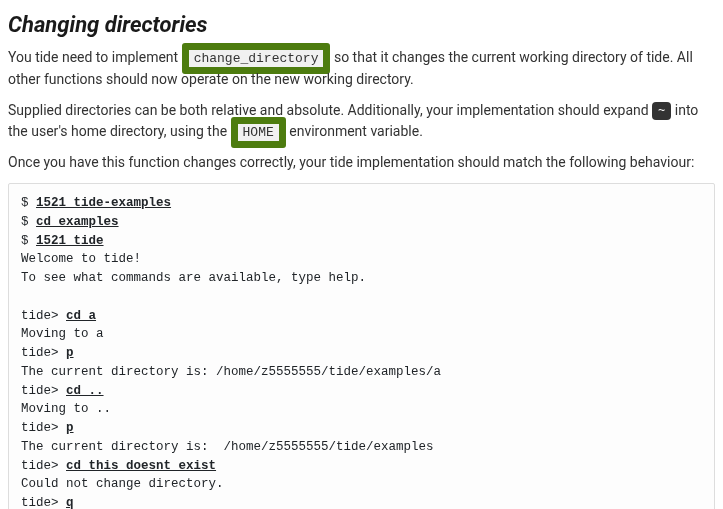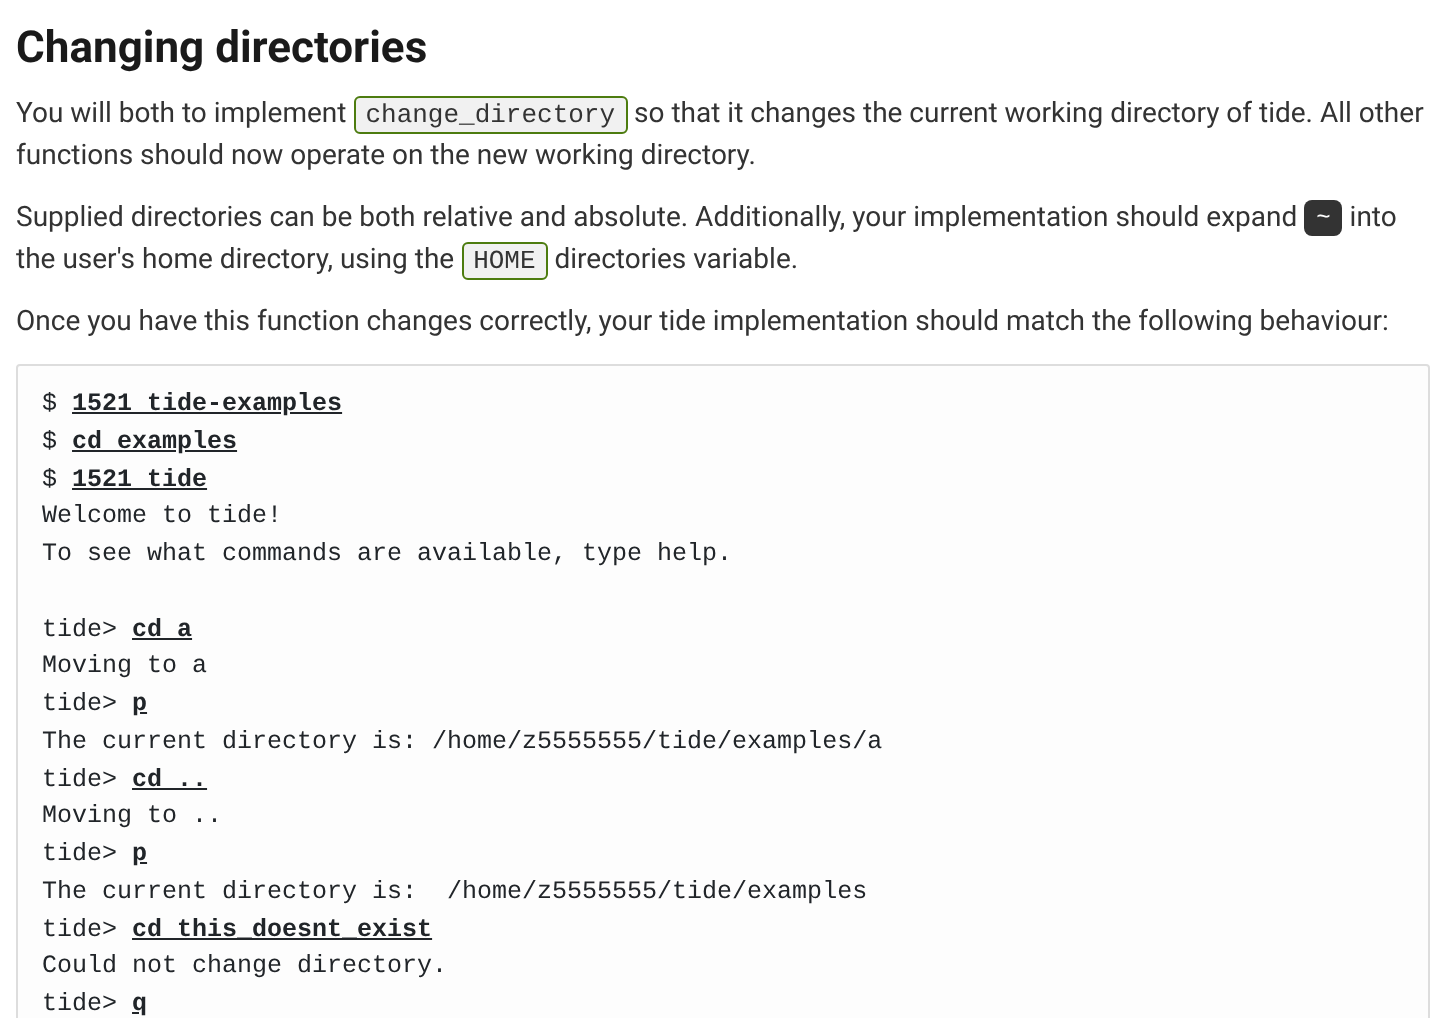--- a/index.html
+++ b/index.html
@@ -14,29 +14,30 @@
       padding: 8px;
       font-size: 14px;
       line-height: 1.5;
       width: 723px;
     }
     h2 {
       font-size: 22px;
       font-weight: 700;
       margin-bottom: 6px;
       color: #1a1a1a;
+      font-style: italic;
     }
     p {
       margin-bottom: 10px;
       color: #333;
     }
     code.inline {
       font-family: "Consolas", "Monaco", "Courier New", monospace;
       background: #f1f1f1;
-      border: 1px solid #4d7c0f;
+      border: 7px solid #4d7c0f;
       border-radius: 3px;
       padding: 1px 5px;
       font-size: 13px;
       color: #333;
     }
     .key-badge {
       display: inline-block;
       background: #333;
       color: #fff;
       border-radius: 4px;
@@ -62,22 +63,22 @@
       font-weight: 700;
       text-decoration: underline;
     }
   </style>
 </head>
 <body>
 
 <h2>Changing directories</h2>
 
 <p>
-  <span>You will both to implement </span><code class="inline">change_directory</code><span> so that it changes the current working directory of tide. All other functions should now operate on the new working directory.</span>
+  <span>You tide need to implement </span><code class="inline">change_directory</code><span> so that it changes the current working directory of tide. All other functions should now operate on the new working directory.</span>
 </p>
 
 <p>
-  <span>Supplied directories can be both relative and absolute. Additionally, your implementation should expand </span><span class="key-badge">~</span><span> into the user's home directory, using the </span><code class="inline">HOME</code><span> directories variable.</span>
+  <span>Supplied directories can be both relative and absolute. Additionally, your implementation should expand </span><span class="key-badge">~</span><span> into the user's home directory, using the </span><code class="inline">HOME</code><span> environment variable.</span>
 </p>
 
 <p>Once you have this function changes correctly, your tide implementation should match the following behaviour:</p>
 
 <div class="term-block" id="term"><div><span>$ </span><span class="b">1521 tide-examples</span></div><div><span>$ </span><span class="b">cd examples</span></div><div><span>$ </span><span class="b">1521 tide</span></div><div><span>Welcome to tide!</span></div><div><span>To see what commands are available, type help.</span></div><div>&nbsp;</div><div><span>tide&gt; </span><span class="b">cd a</span></div><div><span>Moving to a</span></div><div><span>tide&gt; </span><span class="b">p</span></div><div><span>The current directory is: /home/z5555555/tide/examples/a</span></div><div><span>tide&gt; </span><span class="b">cd ..</span></div><div><span>Moving to ..</span></div><div><span>tide&gt; </span><span class="b">p</span></div><div><span>The current directory is:  /home/z5555555/tide/examples</span></div><div><span>tide&gt; </span><span class="b">cd this_doesnt_exist</span></div><div><span>Could not change directory.</span></div><div><span>tide&gt; </span><span class="b">q</span></div></div>
 
 </body></html>

